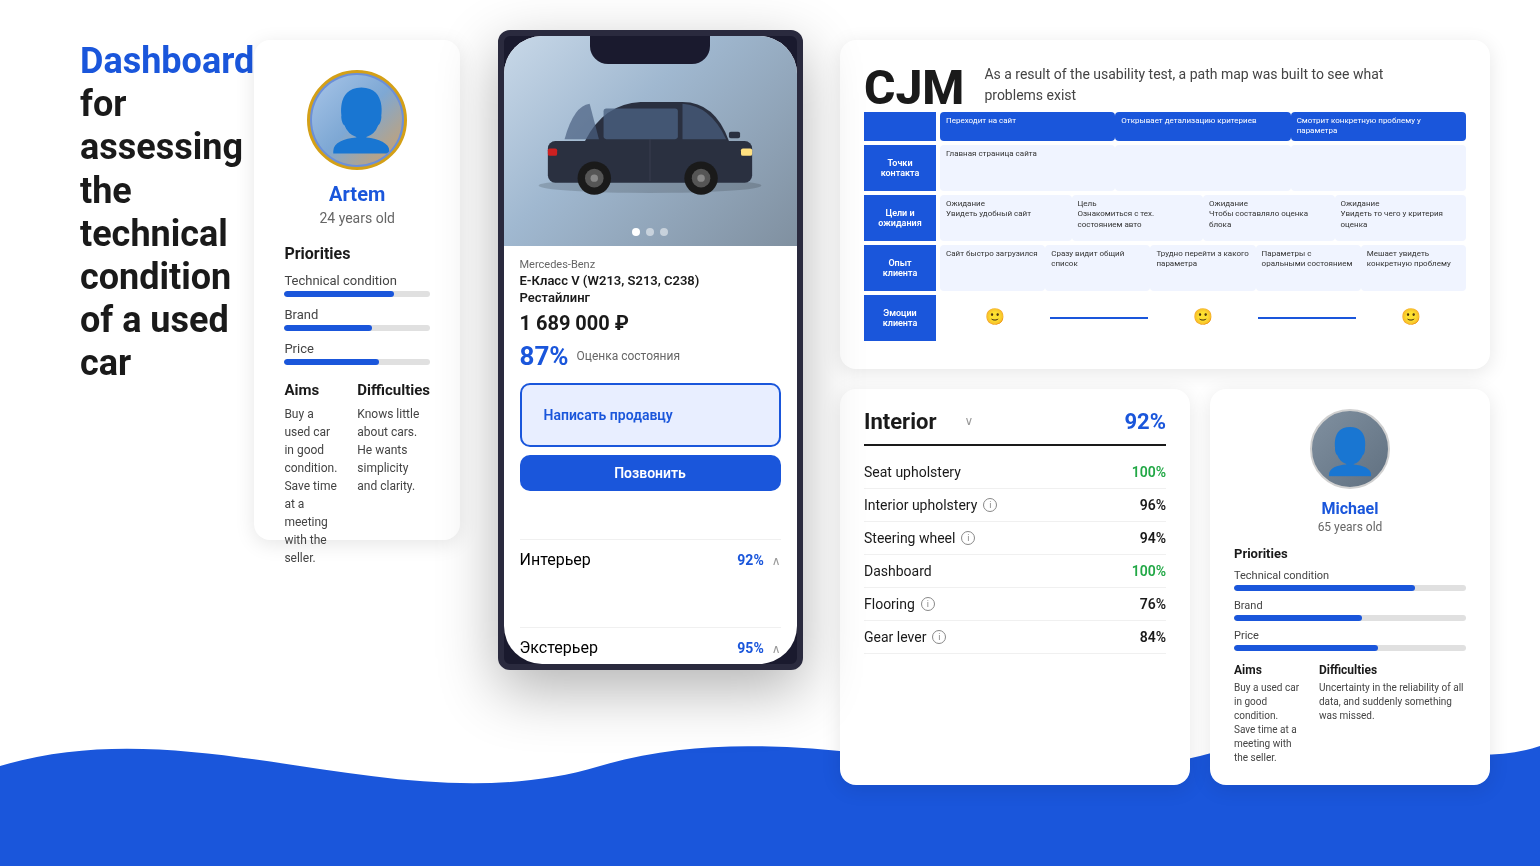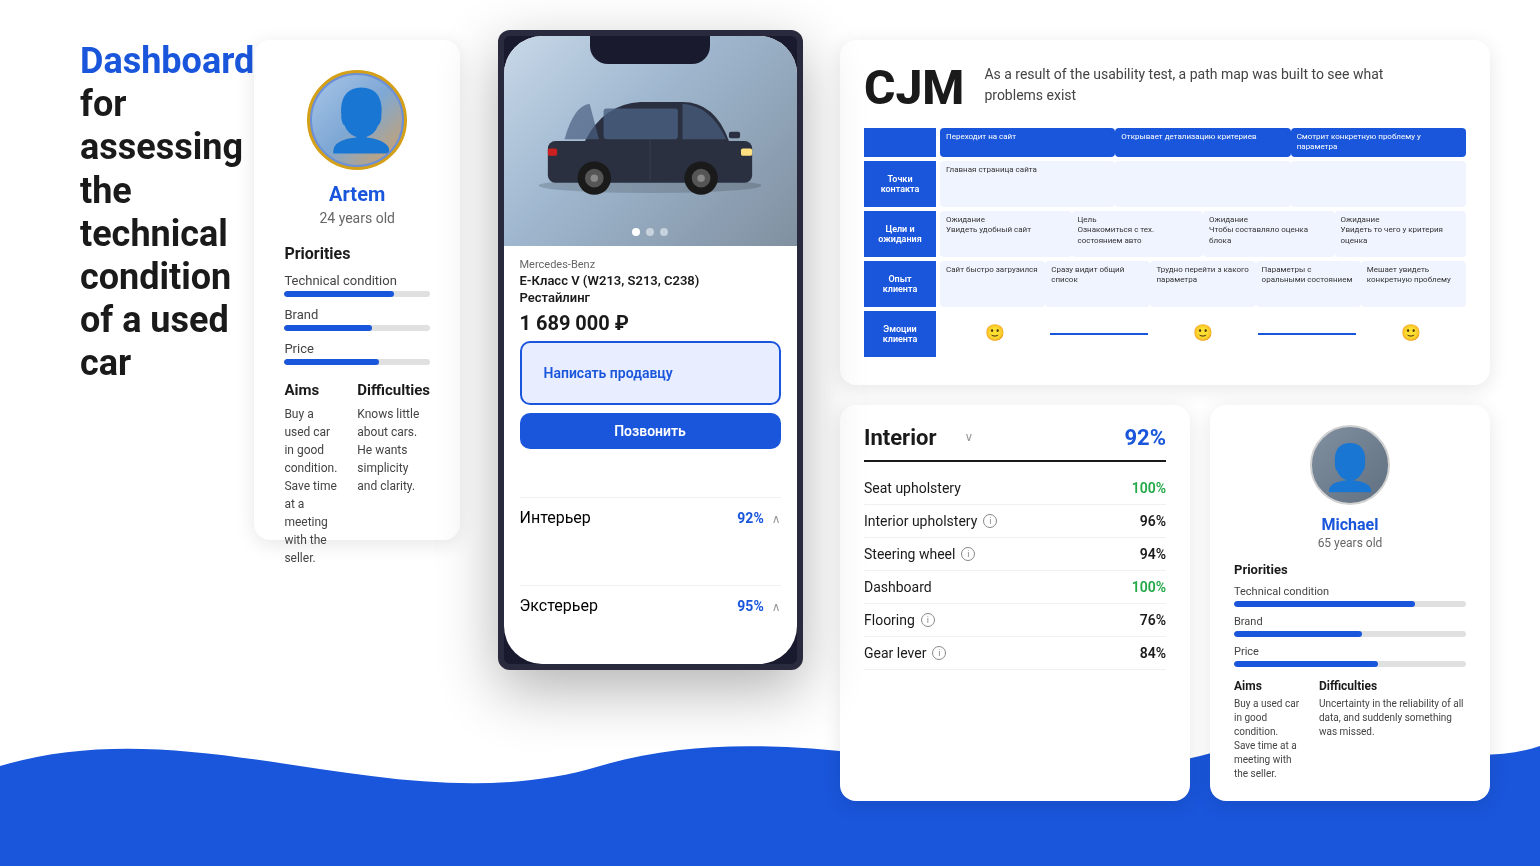--- a/index.html
+++ b/index.html
@@ -319,21 +319,20 @@
       border-radius: 16px;
       box-shadow: 0 4px 20px rgba(0,0,0,0.1);
       padding: 24px;
       flex-shrink: 0;
     }
 
     .cjm-header {
       display: flex;
       align-items: flex-start;
       gap: 20px;
-      margin-bottom: 16px;
     }
     .cjm-title {
       font-size: 48px;
       font-weight: 800;
       color: #1a1a1a;
       line-height: 1;
     }
     .cjm-desc {
       font-size: 14px;
       color: #444;
@@ -639,20 +638,24 @@
             <div class="dot inactive"></div>
           </div>
         </div>
 
         <div class="phone-content">
           <div class="car-brand">Mercedes-Benz</div>
           <div class="car-model">E-Класс V (W213, S213, C238)</div>
           <div class="car-model">Рестайлинг</div>
           <div class="car-price">1 689 000 ₽</div>
 
+          <div class="condition-row">
+            <span class="condition-pct">87%</span>
+            <span class="condition-label">Оценка состояния</span>
+          </div>
 
           <div class="btn-message">Написать продавцу</div>
           <div class="btn-call">Позвонить</div>
 
           <div class="section-row">
             <span>Интерьер</span>
             <span>
               <span class="section-pct">92%</span>
               <span class="chevron">∧</span>
             </span>

